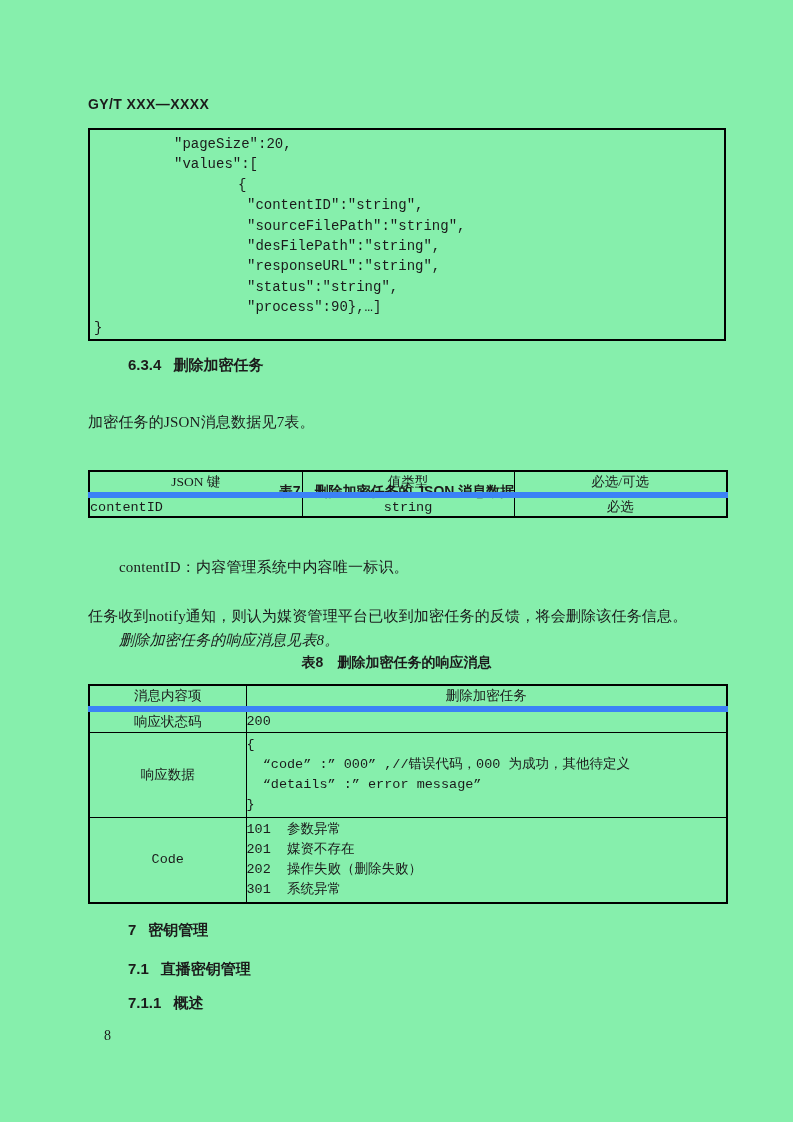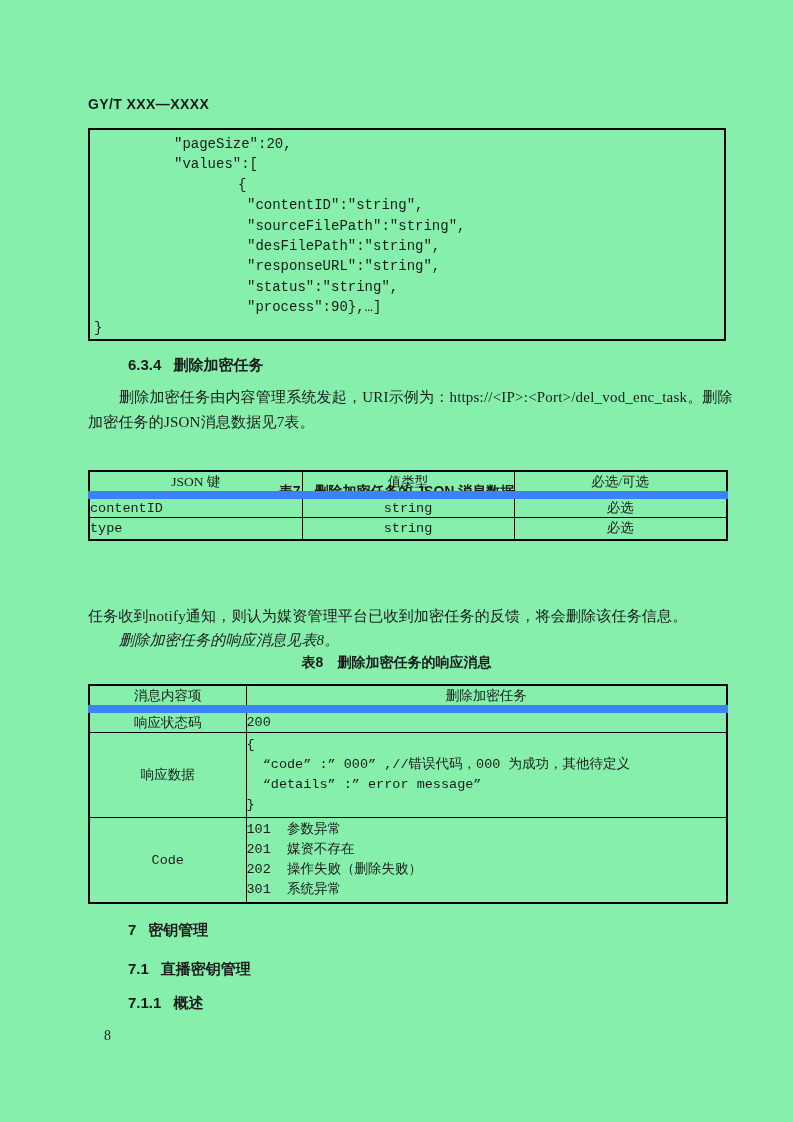--- a/index.html
+++ b/index.html
@@ -57,21 +57,21 @@
   #cap7 { top:443px;margin-top:40px; }
   #cap8 { top:654px; }
   .cap-label { margin-right:14px; }
   
   .dtable {
     position:absolute; left:88px; width:638px;
     border-collapse:collapse; table-layout:fixed;
     border:2px solid #000; font-size:13.5px;
   }
   .dtable th, .dtable td { border:1px solid #000; font-weight:normal; }
-  .dtable thead th { border-bottom:8px solid #3b82f6; text-align:center; height:24px; }
+  .dtable thead th { border-bottom:6px solid #3b82f6; text-align:center; height:24px; }
   .mono { font-family:"Liberation Mono","DejaVu Sans Mono",monospace; }
   #table7 { top:470px; }
   #table7 td { height:22px; text-align:center; }
   #table7 td.c-key { text-align:left; }
   #table8 { top:684px; }
   #table8 td.t8-item { text-align:center; vertical-align:middle; }
   #table8 td.t8-desc { text-align:left; padding:2px 8px 2px 0; vertical-align:middle; }
   #table8 tr.r-status td { height:23px; }
   #table8 tr.r-data td { height:82px; }
   #table8 tr.r-code td { height:82px; }
@@ -95,21 +95,20 @@
     <div class="code-line ind-c">"responseURL":"string",</div>
     <div class="code-line ind-c">"status":"string",</div>
     <div class="code-line ind-c">"process":90},…]</div>
     <div class="code-line ind-z">}</div>
   </div>
 
   <div class="heading" id="sec634">
     <span class="h-num">6.3.4</span><span>删除加密任务</span>
   </div>
 
-  <div class="bline tindent" id="p-intro1">删除加密任务由内容管理系统发起，URI示例为：https://&lt;IP&gt;:&lt;Port&gt;/del_vod_enc_task。删除</div>
   <div class="bline" id="p-intro2">加密任务的JSON消息数据见7表。</div>
 
   <div class="caption" id="cap7">
     <span class="cap-label">表7</span><span>删除加密任务的 JSON 消息数据</span>
   </div>
 
   <table class="dtable" id="table7">
     <colgroup>
         <col style="width:213px">
         <col style="width:212px">
@@ -121,28 +120,24 @@
         <th>值类型</th>
         <th>必选/可选</th>
       </tr>
     </thead>
     <tbody>
       <tr>
         <td class="c-key mono">contentID</td>
         <td class="mono">string</td>
         <td>必选</td>
       </tr>
-      <tr>
-        <td class="c-key mono">type</td>
-        <td class="mono">string</td>
-        <td>必选</td>
-      </tr>
     </tbody>
   </table>
 
+  <div class="bline tindent" id="p-note1">contentID：内容管理系统中内容唯一标识。</div>
   <div class="bline" id="p-note2b">任务收到notify通知，则认为媒资管理平台已收到加密任务的反馈，将会删除该任务信息。</div>
   <div class="bline tindent" id="p-note3">删除加密任务的响应消息见表8。</div>
 
   <div class="caption" id="cap8">
     <span class="cap-label">表8</span><span>删除加密任务的响应消息</span>
   </div>
 
   <table class="dtable" id="table8">
     <colgroup>
         <col style="width:157px">

